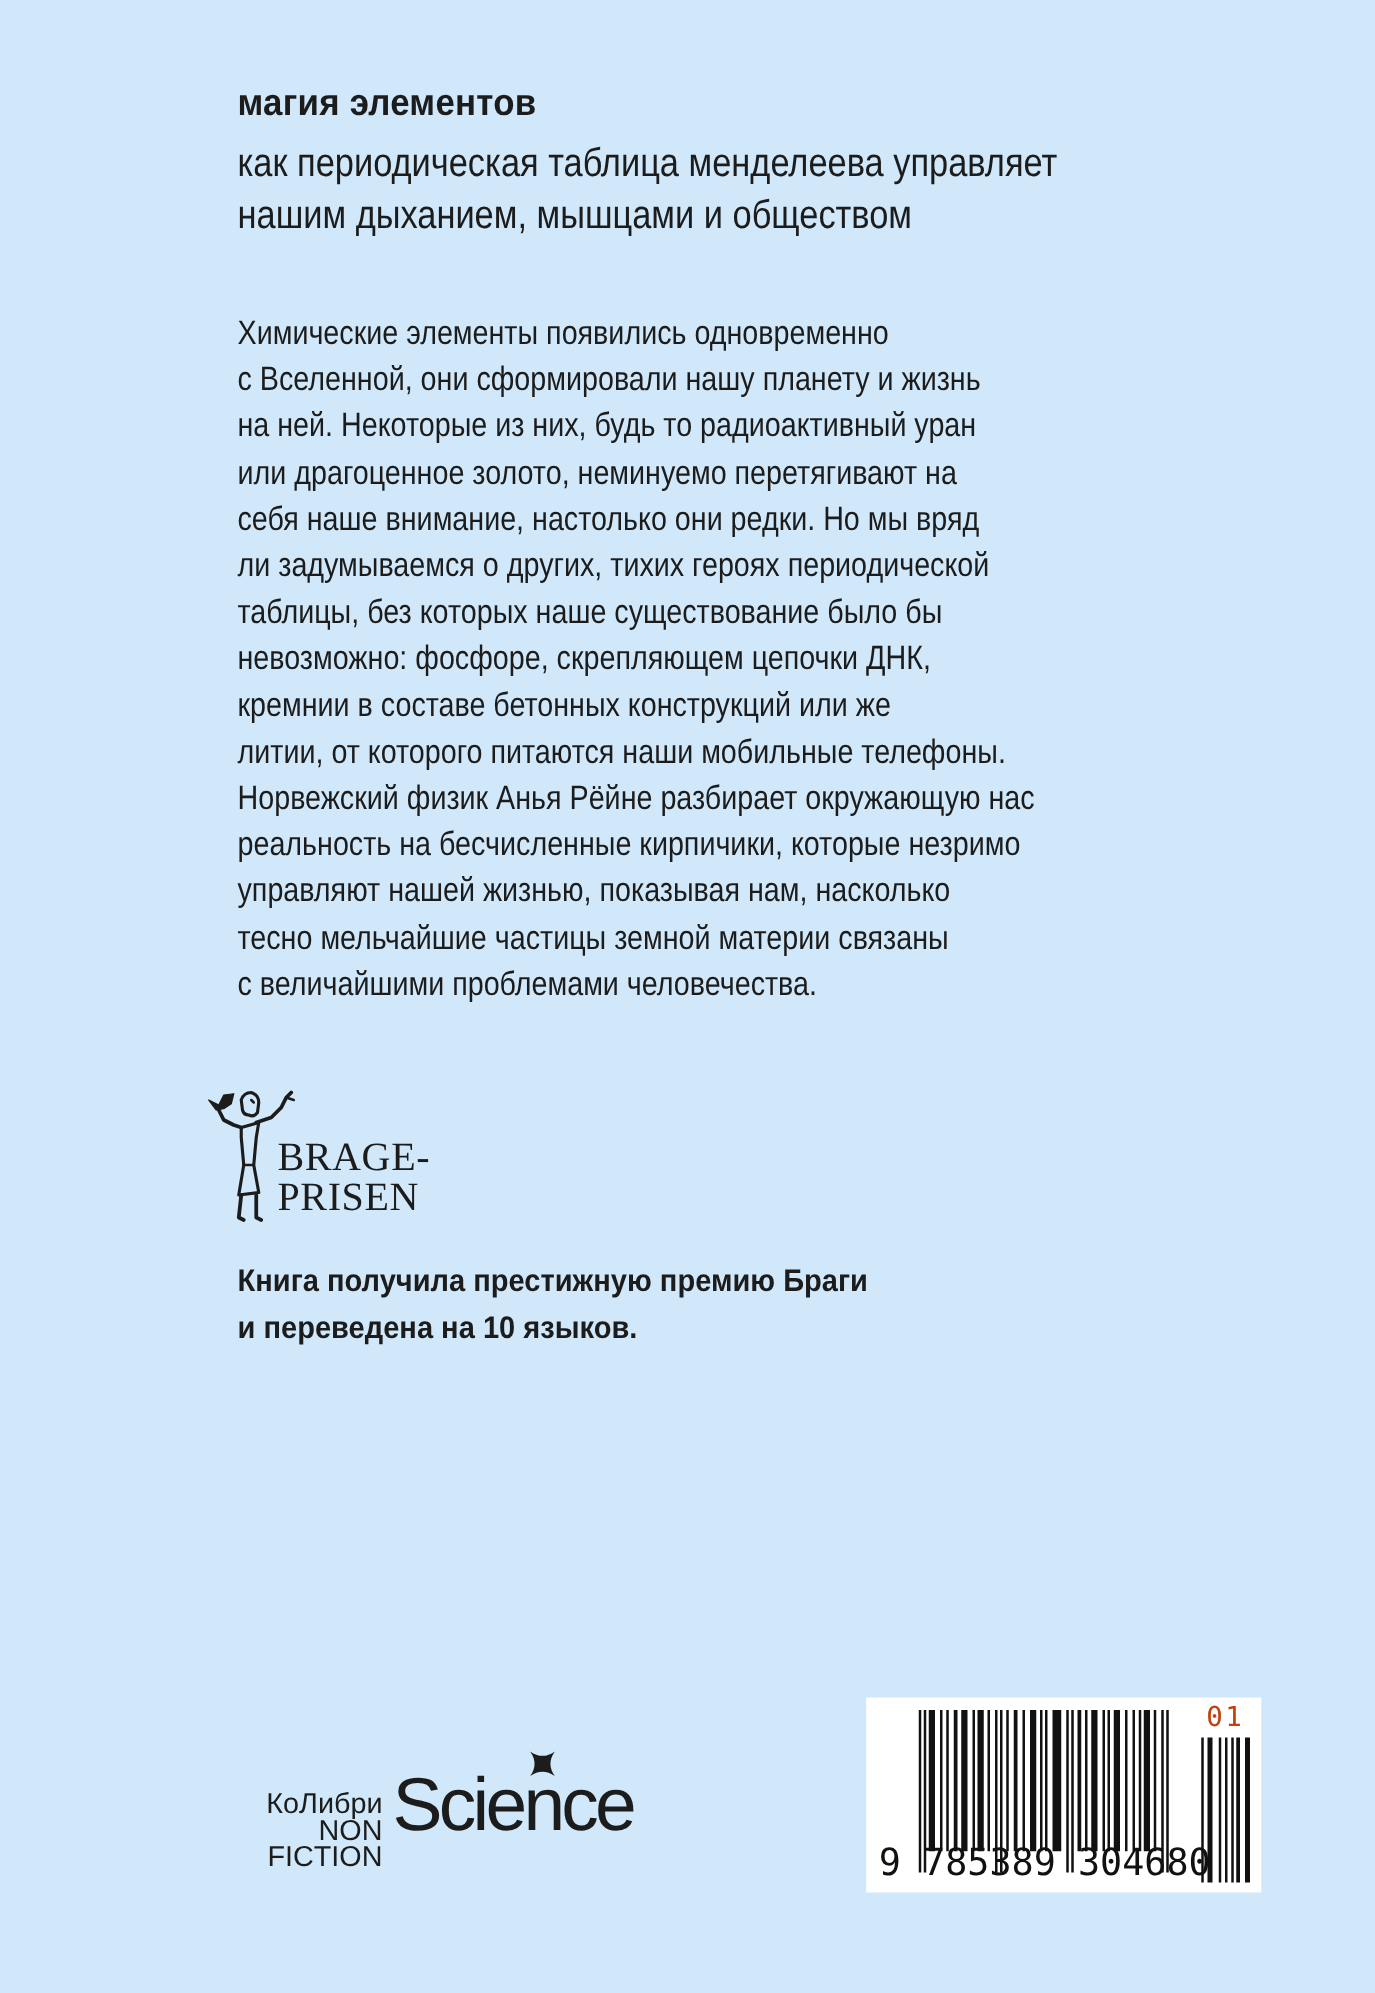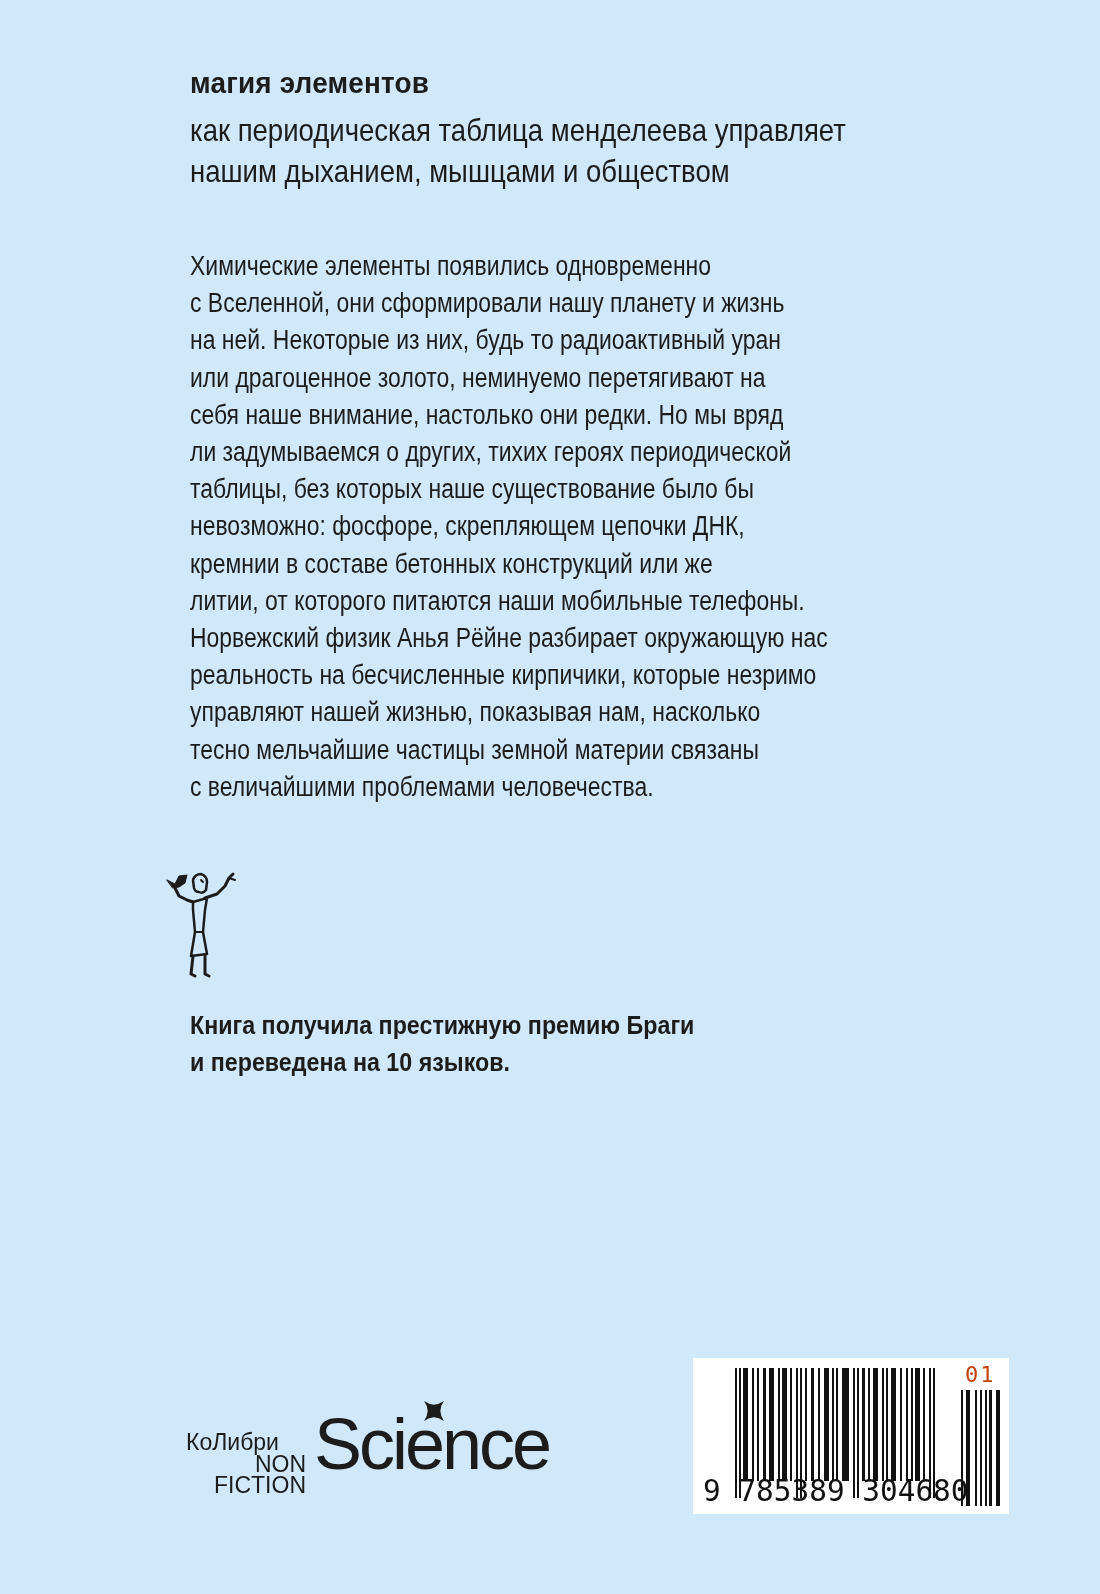--- a/index.html
+++ b/index.html
@@ -80,26 +80,26 @@
     .publisher {
       left: 186px;
       top: 1432px;
       width: 120px;
       text-align: right;
       font-size: 23px;
       line-height: 21px;
       color: #1c1c1c;
     }
     .publisher div { white-space: nowrap; }
-    .publisher .pub-main { text-align: left; margin-bottom: 1px; }
+    .publisher .pub-main { text-align: right; margin-bottom: 1px; }
 
     .science {
       left: 314px;
       top: 1394px;
-      font-size: 72px;
+      font-size: 60px;
       line-height: 100px;
       letter-spacing: -3px;
       color: #1c1c1c;
       white-space: nowrap;
     }
     .science-star {
       left: 420px;
       top: 1397px;
       width: 28px;
       height: 28px;
@@ -181,20 +181,24 @@
       <path d="M42 28 L54 24 L62 16 L66 8 L70 4" fill="none" stroke-width="3"></path>
       <path d="M66 8 L72 10" stroke-width="2"></path>
 
       <path d="M30 32 L44 28 L42 40 L40 62 L44 84 L28 86 L32 62 L30 40 Z" fill="none" stroke-width="2.5"></path>
       <path d="M32 62 L40 62" stroke-width="2"></path>
 
       <path d="M30 86 L28 104 L32 106" fill="none" stroke-width="3"></path>
       <path d="M42 86 L42 104 L46 106" fill="none" stroke-width="3"></path>
     </g>
   </svg>
+  <div class="abs brage-text" style="left:59px;top:31px;">
+    <div>BRAGE-</div>
+    <div>PRISEN</div>
+  </div>
 </div>
 
 <div class="abs award">
   <div>Книга получила престижную премию Браги</div>
   <div>и переведена на 10 языков.</div>
 </div>
 
 <div class="abs publisher">
   <div class="pub-main">КоЛибри</div>
   <div>NON</div>

